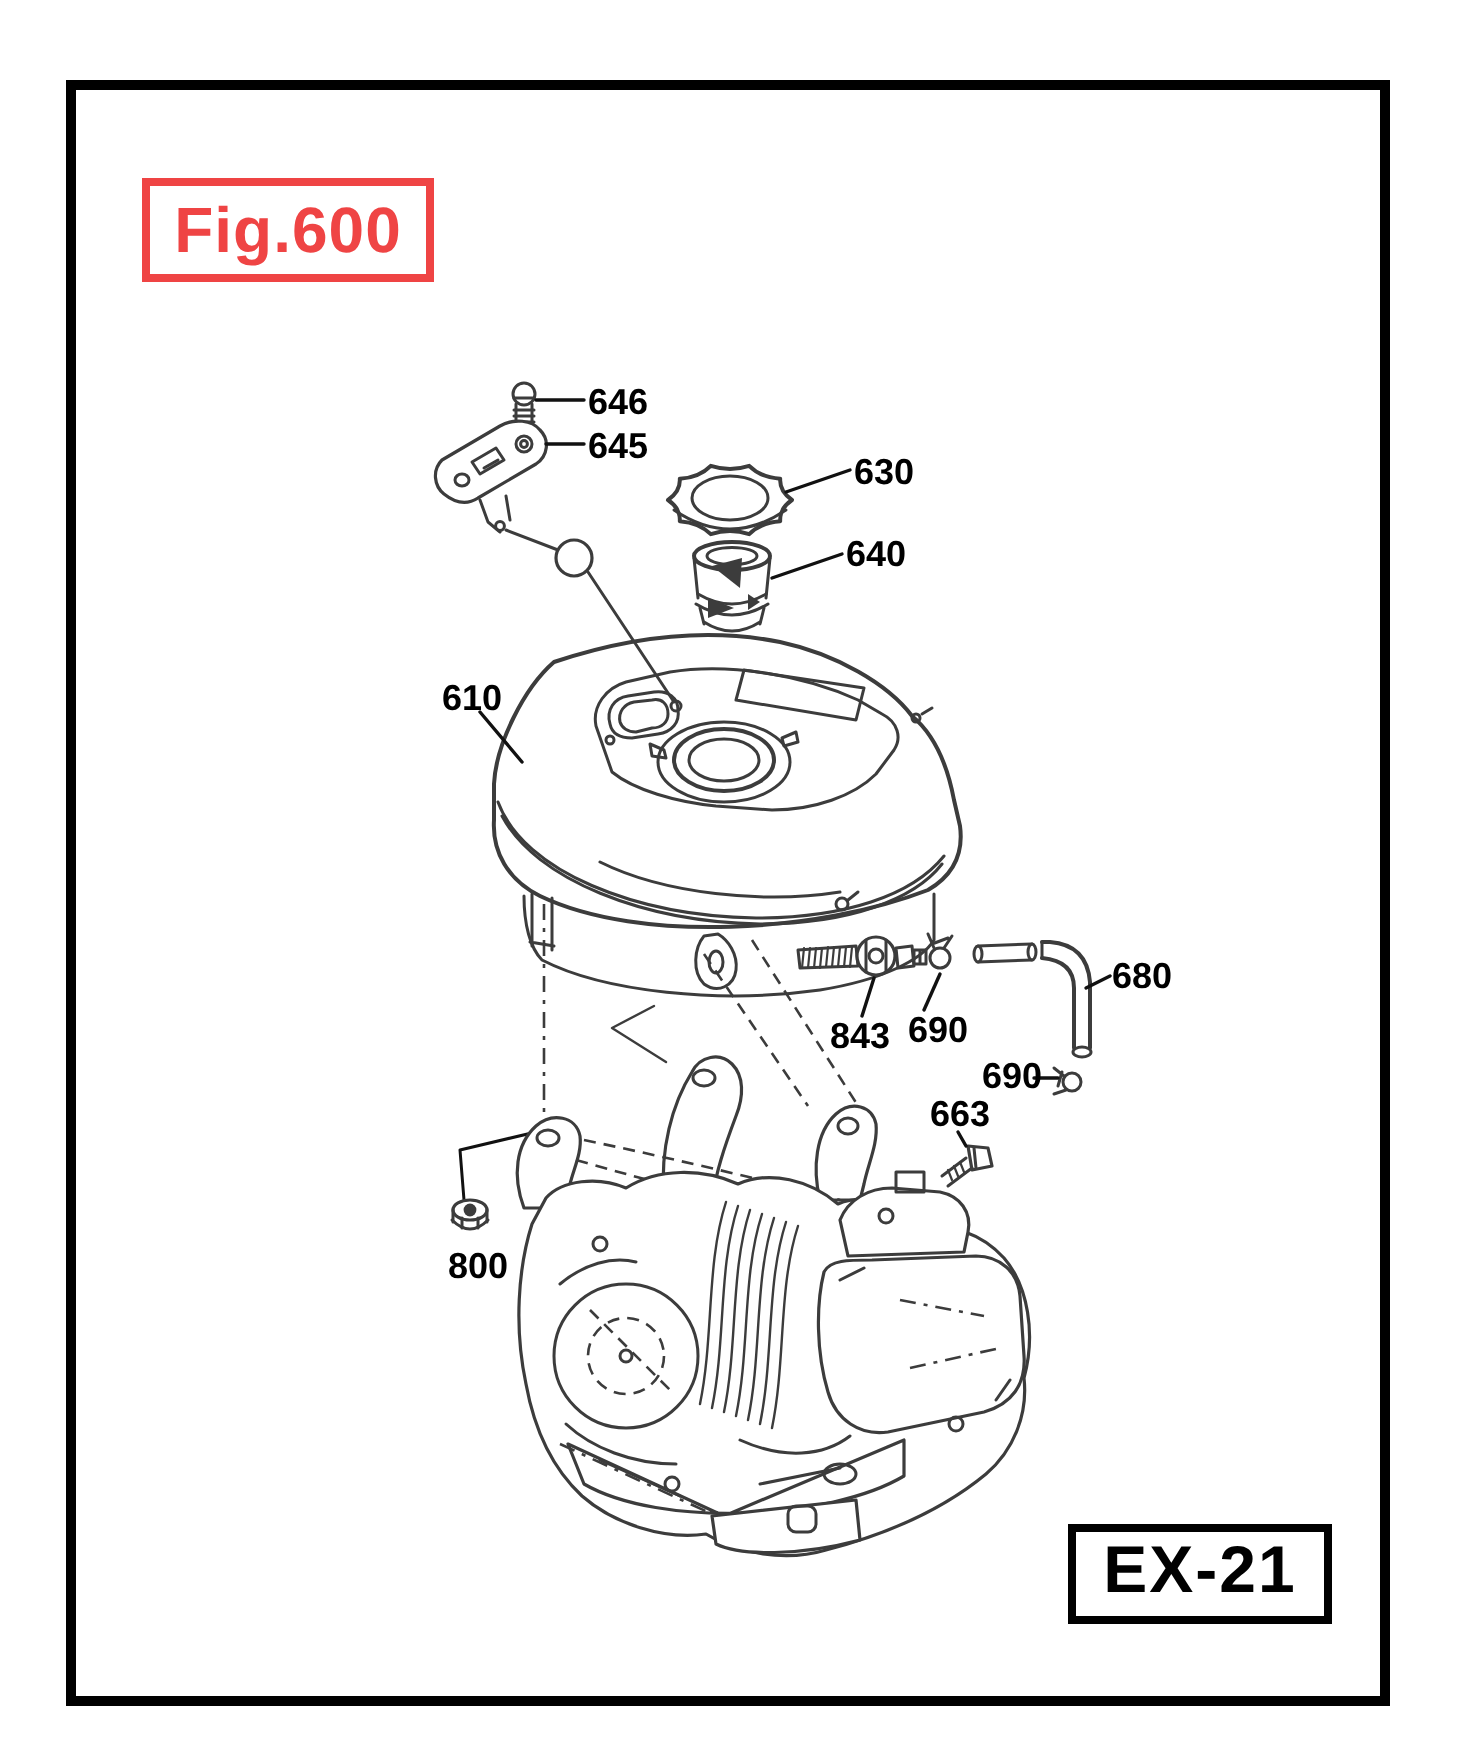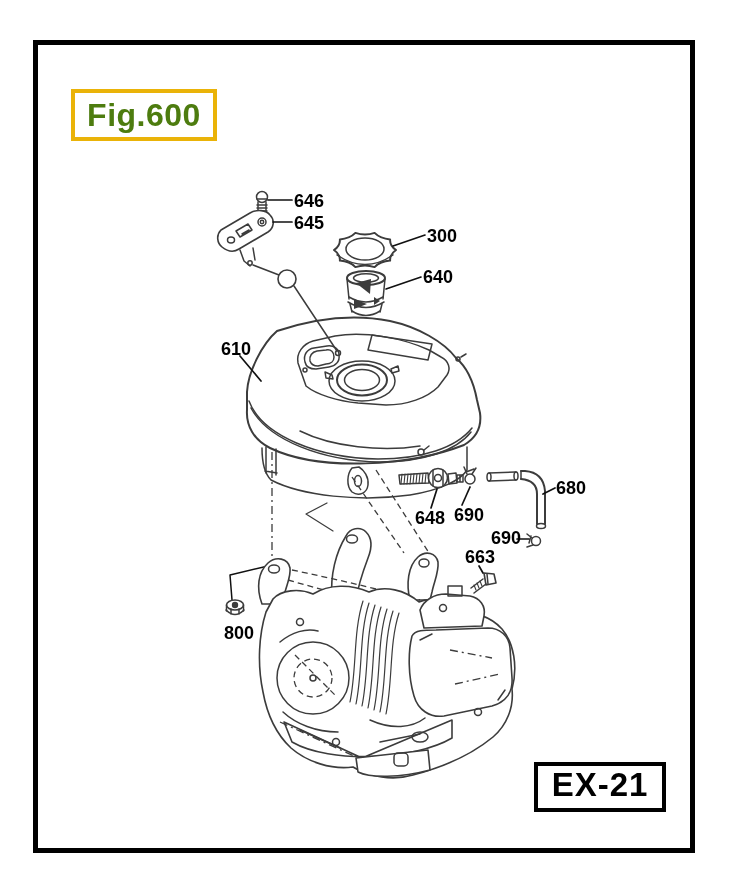--- a/index.html
+++ b/index.html
@@ -1,23 +1,23 @@
 <!DOCTYPE html>
 <html><head>
 <meta charset="utf-8">
 <style>
   html,body{margin:0;padding:0;background:#fff;}
   .page{position:relative;width:736px;height:882px;background:#fff;overflow:hidden;
         font-family:"Liberation Sans",sans-serif;}
   .frame{position:absolute;left:33px;top:40px;width:662px;height:813px;
          border:5px solid #000;box-sizing:border-box;}
   .figbox{position:absolute;left:71px;top:89px;width:146px;height:52px;
-          border:4px solid #eab308;box-sizing:border-box;display:flex;
+          border:4px solid #ef4444;box-sizing:border-box;display:flex;
           align-items:center;justify-content:center;
-          font-weight:700;font-size:32px;color:#4d7c0f;letter-spacing:0.5px;}
+          font-weight:700;font-size:32px;color:#ef4444;letter-spacing:0.5px;}
   .modelbox{position:absolute;left:534px;top:762px;width:132px;height:50px;
           border:4px solid #000;box-sizing:border-box;display:flex;
           align-items:flex-start;justify-content:center;
           font-weight:700;font-size:33px;color:#000;letter-spacing:1px;}
   .callout{position:absolute;font-weight:700;font-size:18px;color:#000;line-height:1;}
   svg.art{position:absolute;left:0;top:0;}
   .ln{stroke:#3c3c3c;stroke-width:1.5;fill:none;stroke-linecap:round;stroke-linejoin:round;}
   .lnb{stroke:#3c3c3c;stroke-width:2;fill:none;stroke-linecap:round;stroke-linejoin:round;}
   .wh{stroke:#3c3c3c;stroke-width:1.6;fill:#ffffff;stroke-linejoin:round;}
   .leader{stroke:#111;stroke-width:1.7;fill:none;stroke-linecap:round;}
@@ -269,23 +269,23 @@
   <div class="figbox">
     <span>Fig.600</span>
   </div>
 
   <div class="modelbox">
     <span>EX-21</span>
   </div>
 
   <div class="callout" style="left:294px;top:192px">646</div>
   <div class="callout" style="left:294px;top:214px">645</div>
-  <div class="callout" style="left:427px;top:227px">300</div>
+  <div class="callout" style="left:427px;top:227px">630</div>
   <div class="callout" style="left:423px;top:268px">640</div>
   <div class="callout" style="left:221px;top:340px">610</div>
   <div class="callout" style="left:556px;top:479px">680</div>
-  <div class="callout" style="left:415px;top:509px">648</div>
+  <div class="callout" style="left:415px;top:509px">843</div>
   <div class="callout" style="left:454px;top:506px">690</div>
   <div class="callout" style="left:491px;top:529px">690</div>
   <div class="callout" style="left:465px;top:548px">663</div>
   <div class="callout" style="left:224px;top:624px">800</div>
 
 </div>
 
 </body></html>

